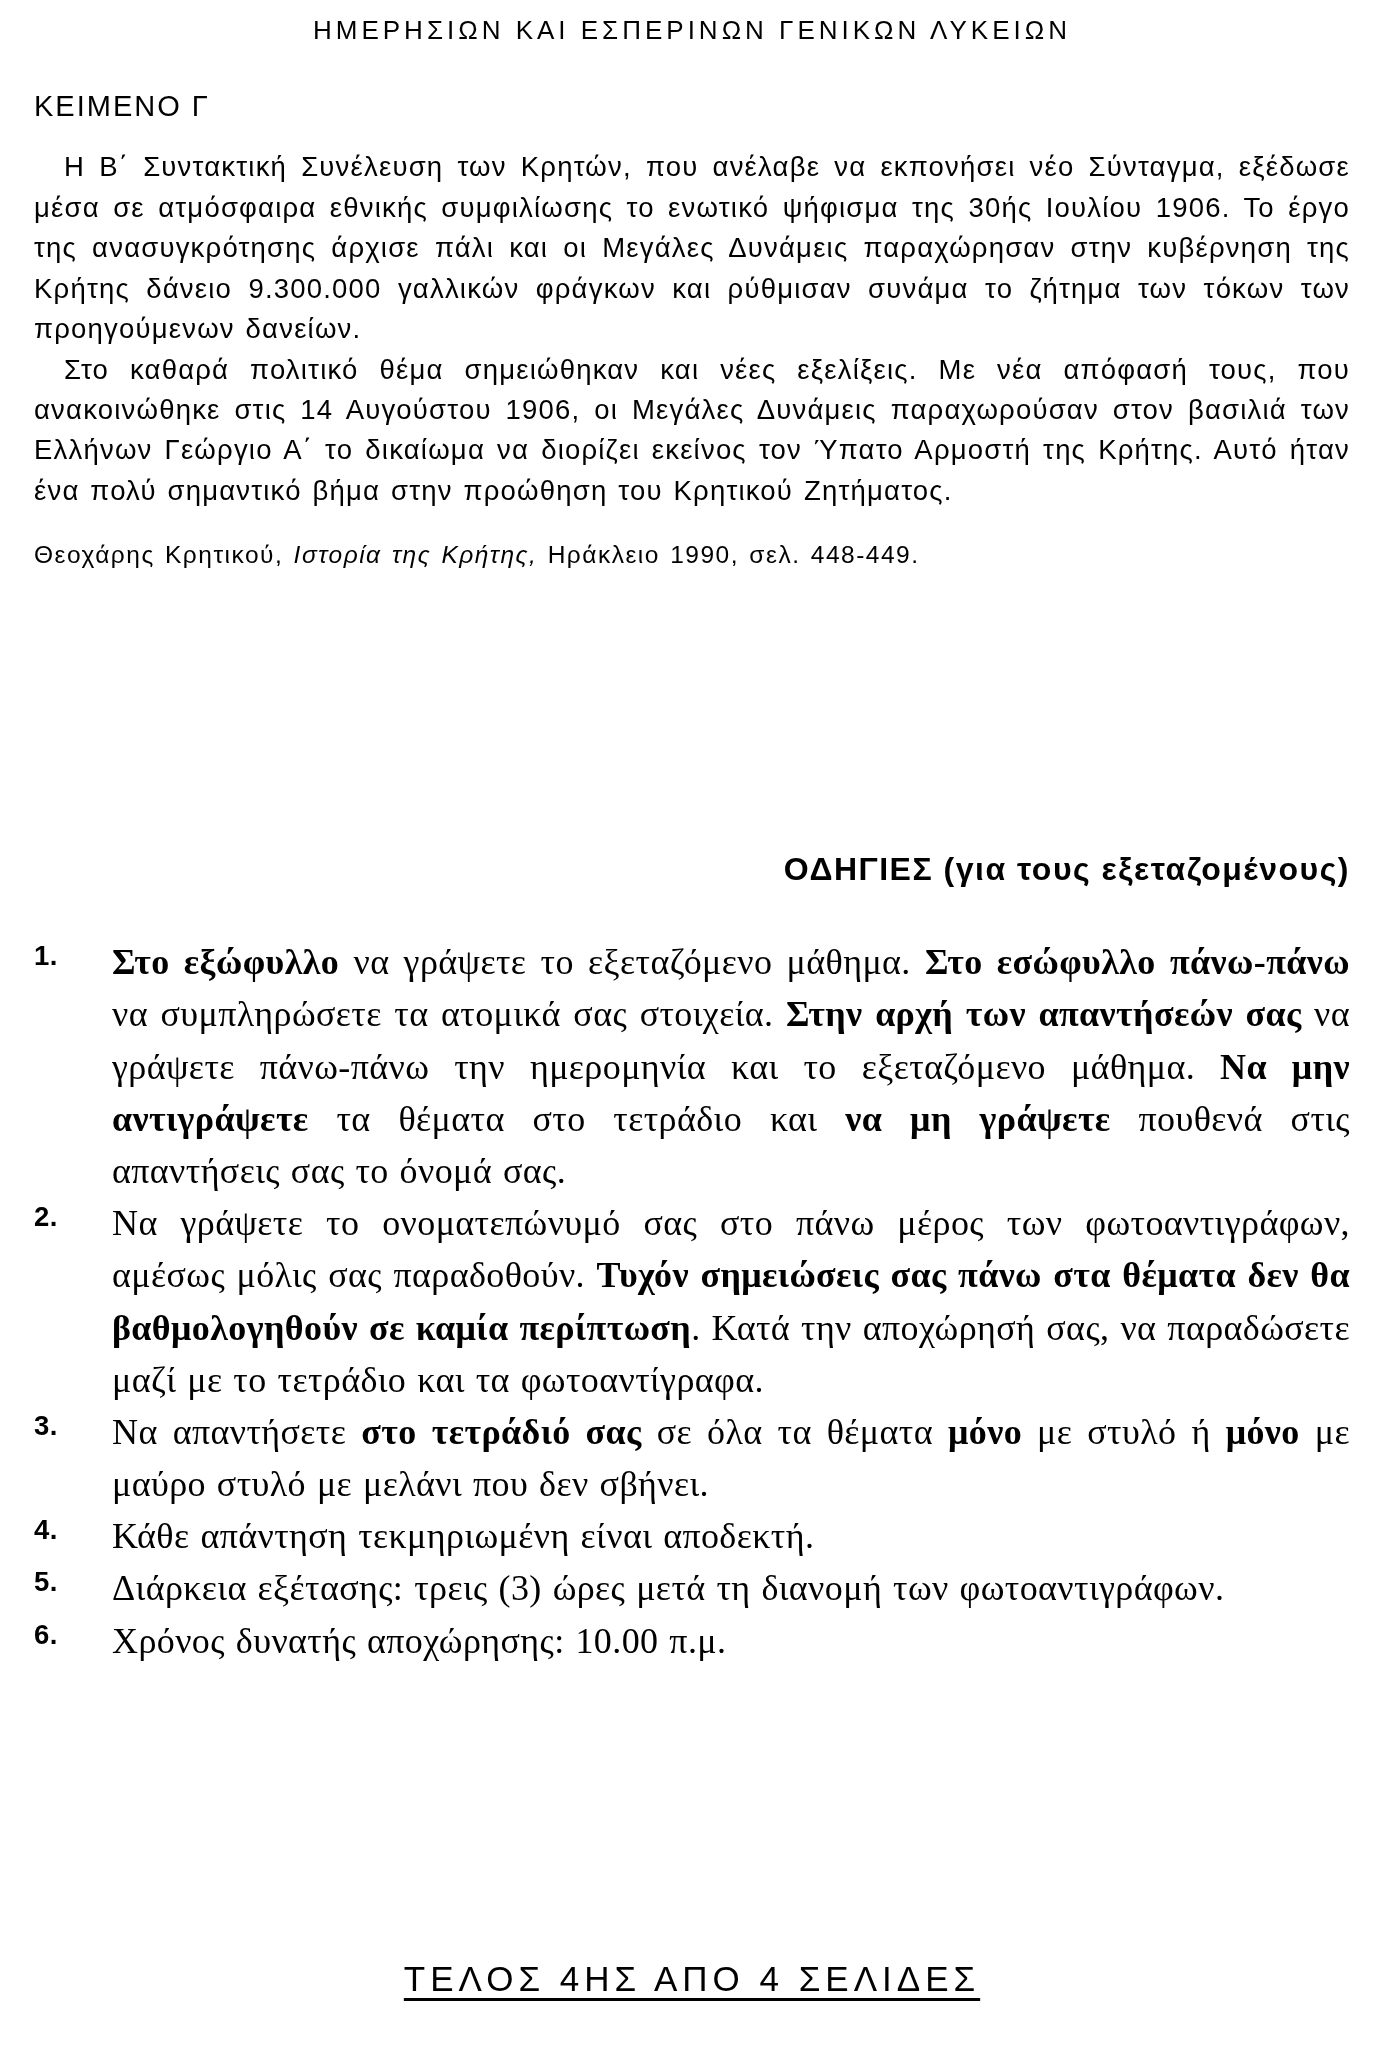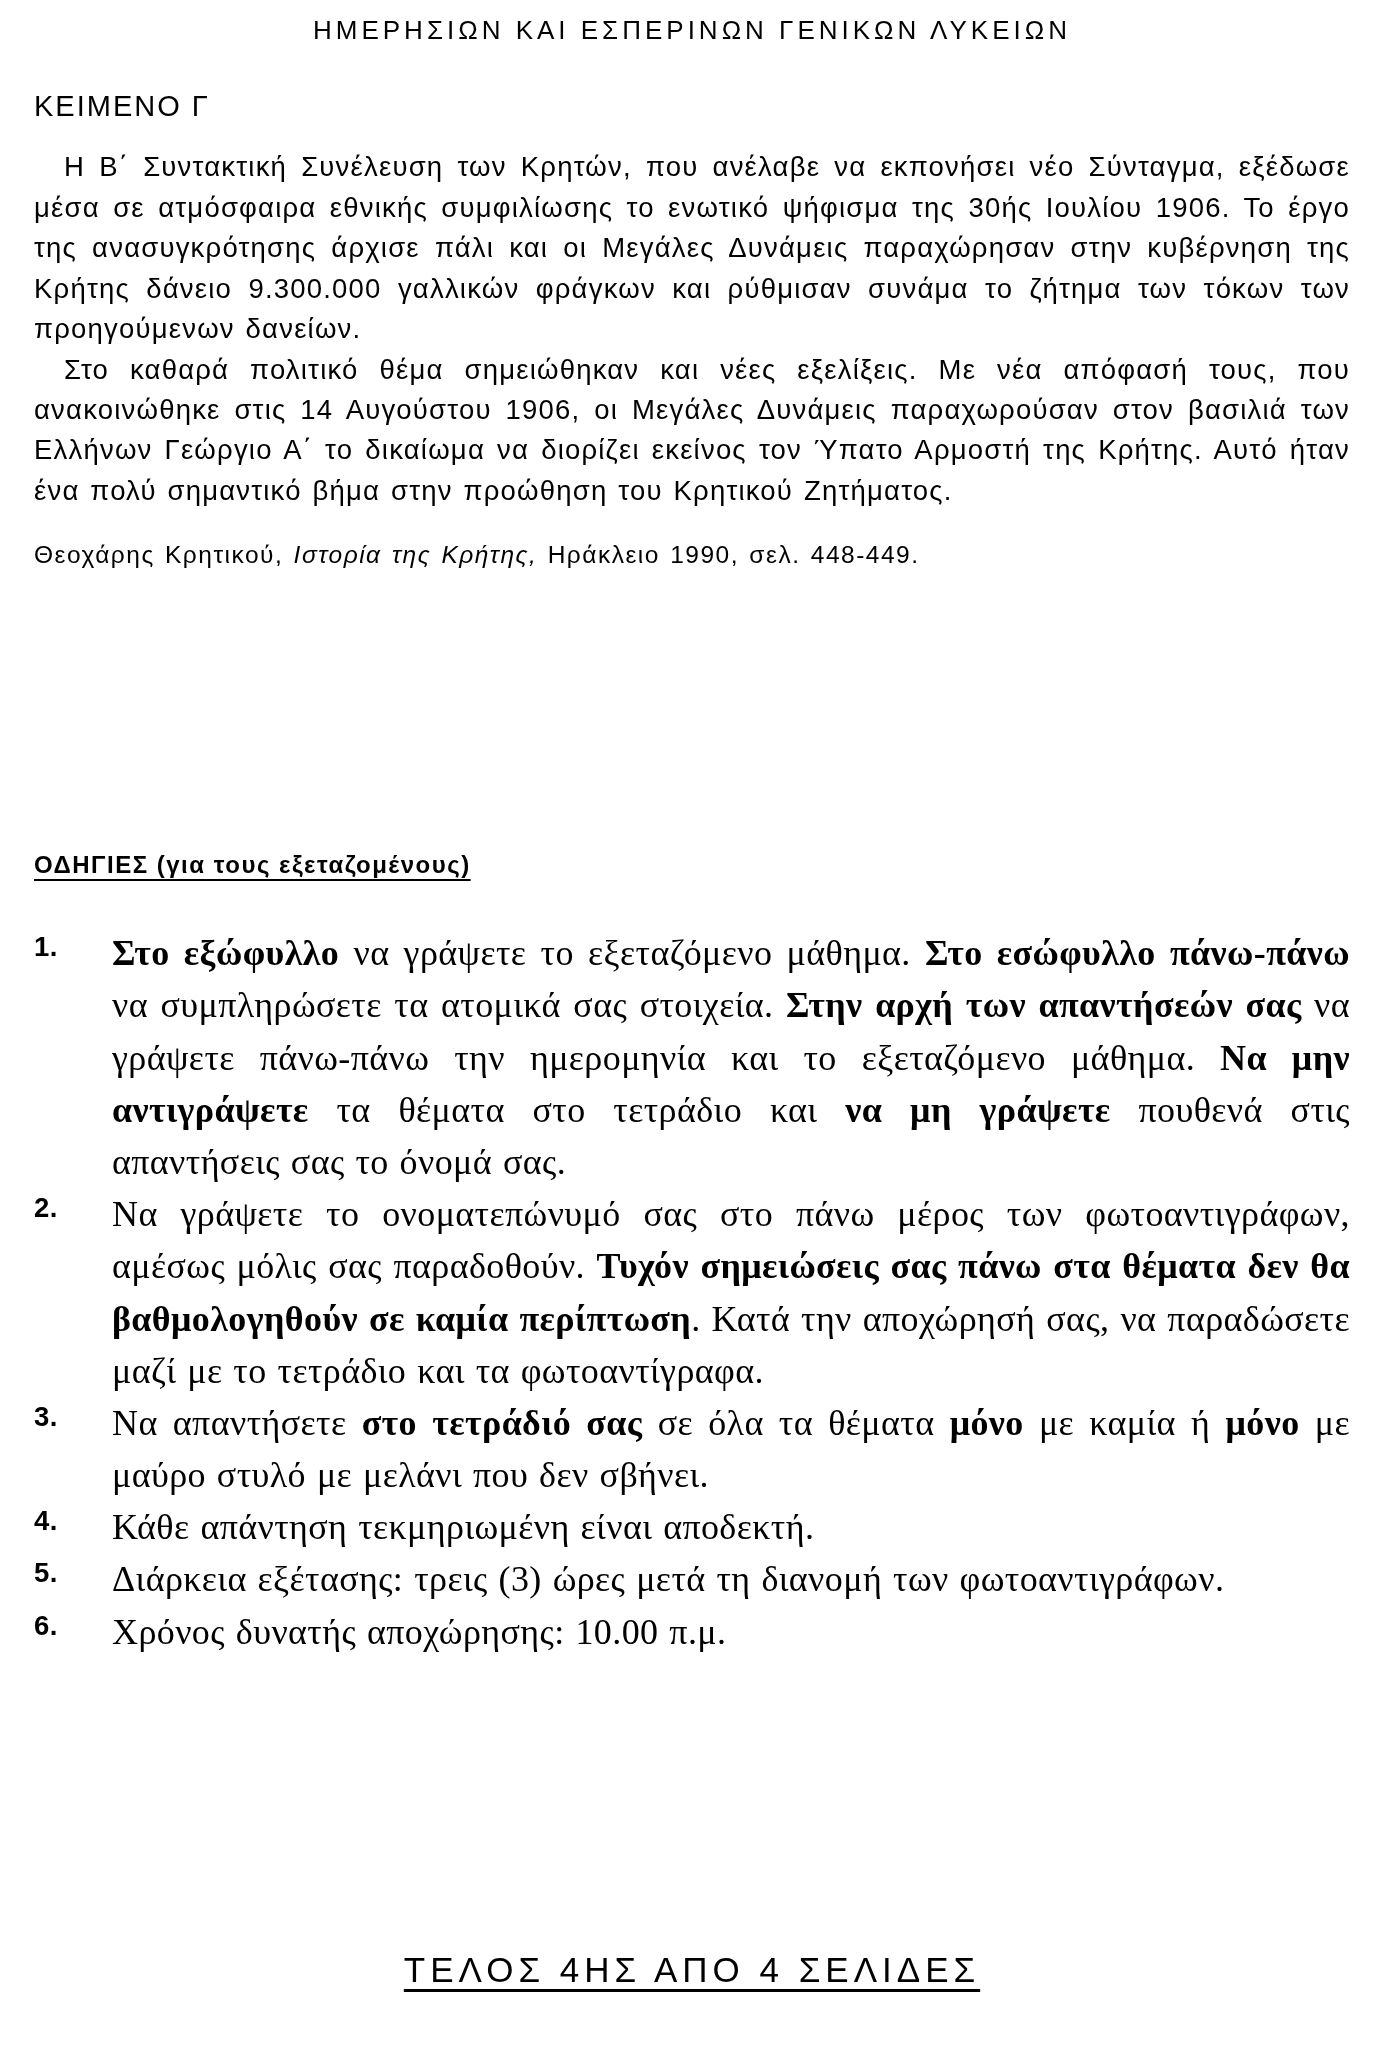--- a/index.html
+++ b/index.html
@@ -28,22 +28,22 @@
     letter-spacing: 1.2px; word-spacing: 2px;
     text-indent: 30px;
   }
   .par-block { margin-top: 24px; }
 
   .citation {
     margin-top: 30px; font-size: 24.5px; letter-spacing: 1.5px; word-spacing: 2px;
   }
 
   .instructions-title {
-    margin-top: 282px; text-align: left; font-weight: bold; font-size: 24px;
-    letter-spacing: 1.5px; text-decoration: underline;
+    margin-top: 282px; text-align: right; font-weight: bold; font-size: 32px;
+    letter-spacing: 1.5px; 
     text-underline-offset: 6px;
   }
 
   .instructions-list { margin-top: 48px; }
   .instr-item { display: flex; align-items: flex-start; }
   .instr-num {
     flex: 0 0 78px; font-weight: bold; font-size: 27.5px; line-height: 1.45;
     letter-spacing: 0.5px;
   }
   .instr-text {
@@ -84,21 +84,21 @@
     <div class="instr-item">
       <div class="instr-num">1.</div>
       <div class="instr-text"><span class="b">Στο εξώφυλλο</span><span> να γράψετε το εξεταζόμενο μάθημα. </span><span class="b">Στο εσώφυλλο πάνω-πάνω</span><span> να συμπληρώσετε τα ατομικά σας στοιχεία. </span><span class="b">Στην αρχή των απαντήσεών σας</span><span> να γράψετε πάνω-πάνω την ημερομηνία και το εξεταζόμενο μάθημα. </span><span class="b">Να μην αντιγράψετε</span><span> τα θέματα στο τετράδιο και </span><span class="b">να μη γράψετε</span><span> πουθενά στις απαντήσεις σας το όνομά σας.</span></div>
     </div>
     <div class="instr-item">
       <div class="instr-num">2.</div>
       <div class="instr-text"><span>Να γράψετε το ονοματεπώνυμό σας στο πάνω μέρος των φωτοαντιγράφων, αμέσως μόλις σας παραδοθούν. </span><span class="b">Τυχόν σημειώσεις σας πάνω στα θέματα δεν θα βαθμολογηθούν σε καμία περίπτωση</span><span>. Κατά την αποχώρησή σας, να παραδώσετε μαζί με το τετράδιο και τα φωτοαντίγραφα.</span></div>
     </div>
     <div class="instr-item">
       <div class="instr-num">3.</div>
-      <div class="instr-text"><span>Να απαντήσετε </span><span class="b">στο τετράδιό σας</span><span> σε όλα τα θέματα </span><span class="b">μόνο</span><span> με καμία ή </span><span class="b">μόνο</span><span> με μαύρο στυλό με μελάνι που δεν σβήνει.</span></div>
+      <div class="instr-text"><span>Να απαντήσετε </span><span class="b">στο τετράδιό σας</span><span> σε όλα τα θέματα </span><span class="b">μόνο</span><span> με στυλό ή </span><span class="b">μόνο</span><span> με μαύρο στυλό με μελάνι που δεν σβήνει.</span></div>
     </div>
     <div class="instr-item">
       <div class="instr-num">4.</div>
       <div class="instr-text"><span>Κάθε απάντηση τεκμηριωμένη είναι αποδεκτή.</span></div>
     </div>
     <div class="instr-item">
       <div class="instr-num">5.</div>
       <div class="instr-text"><span>Διάρκεια εξέτασης: τρεις (3) ώρες μετά τη διανομή των φωτοαντιγράφων.</span></div>
     </div>
     <div class="instr-item">

